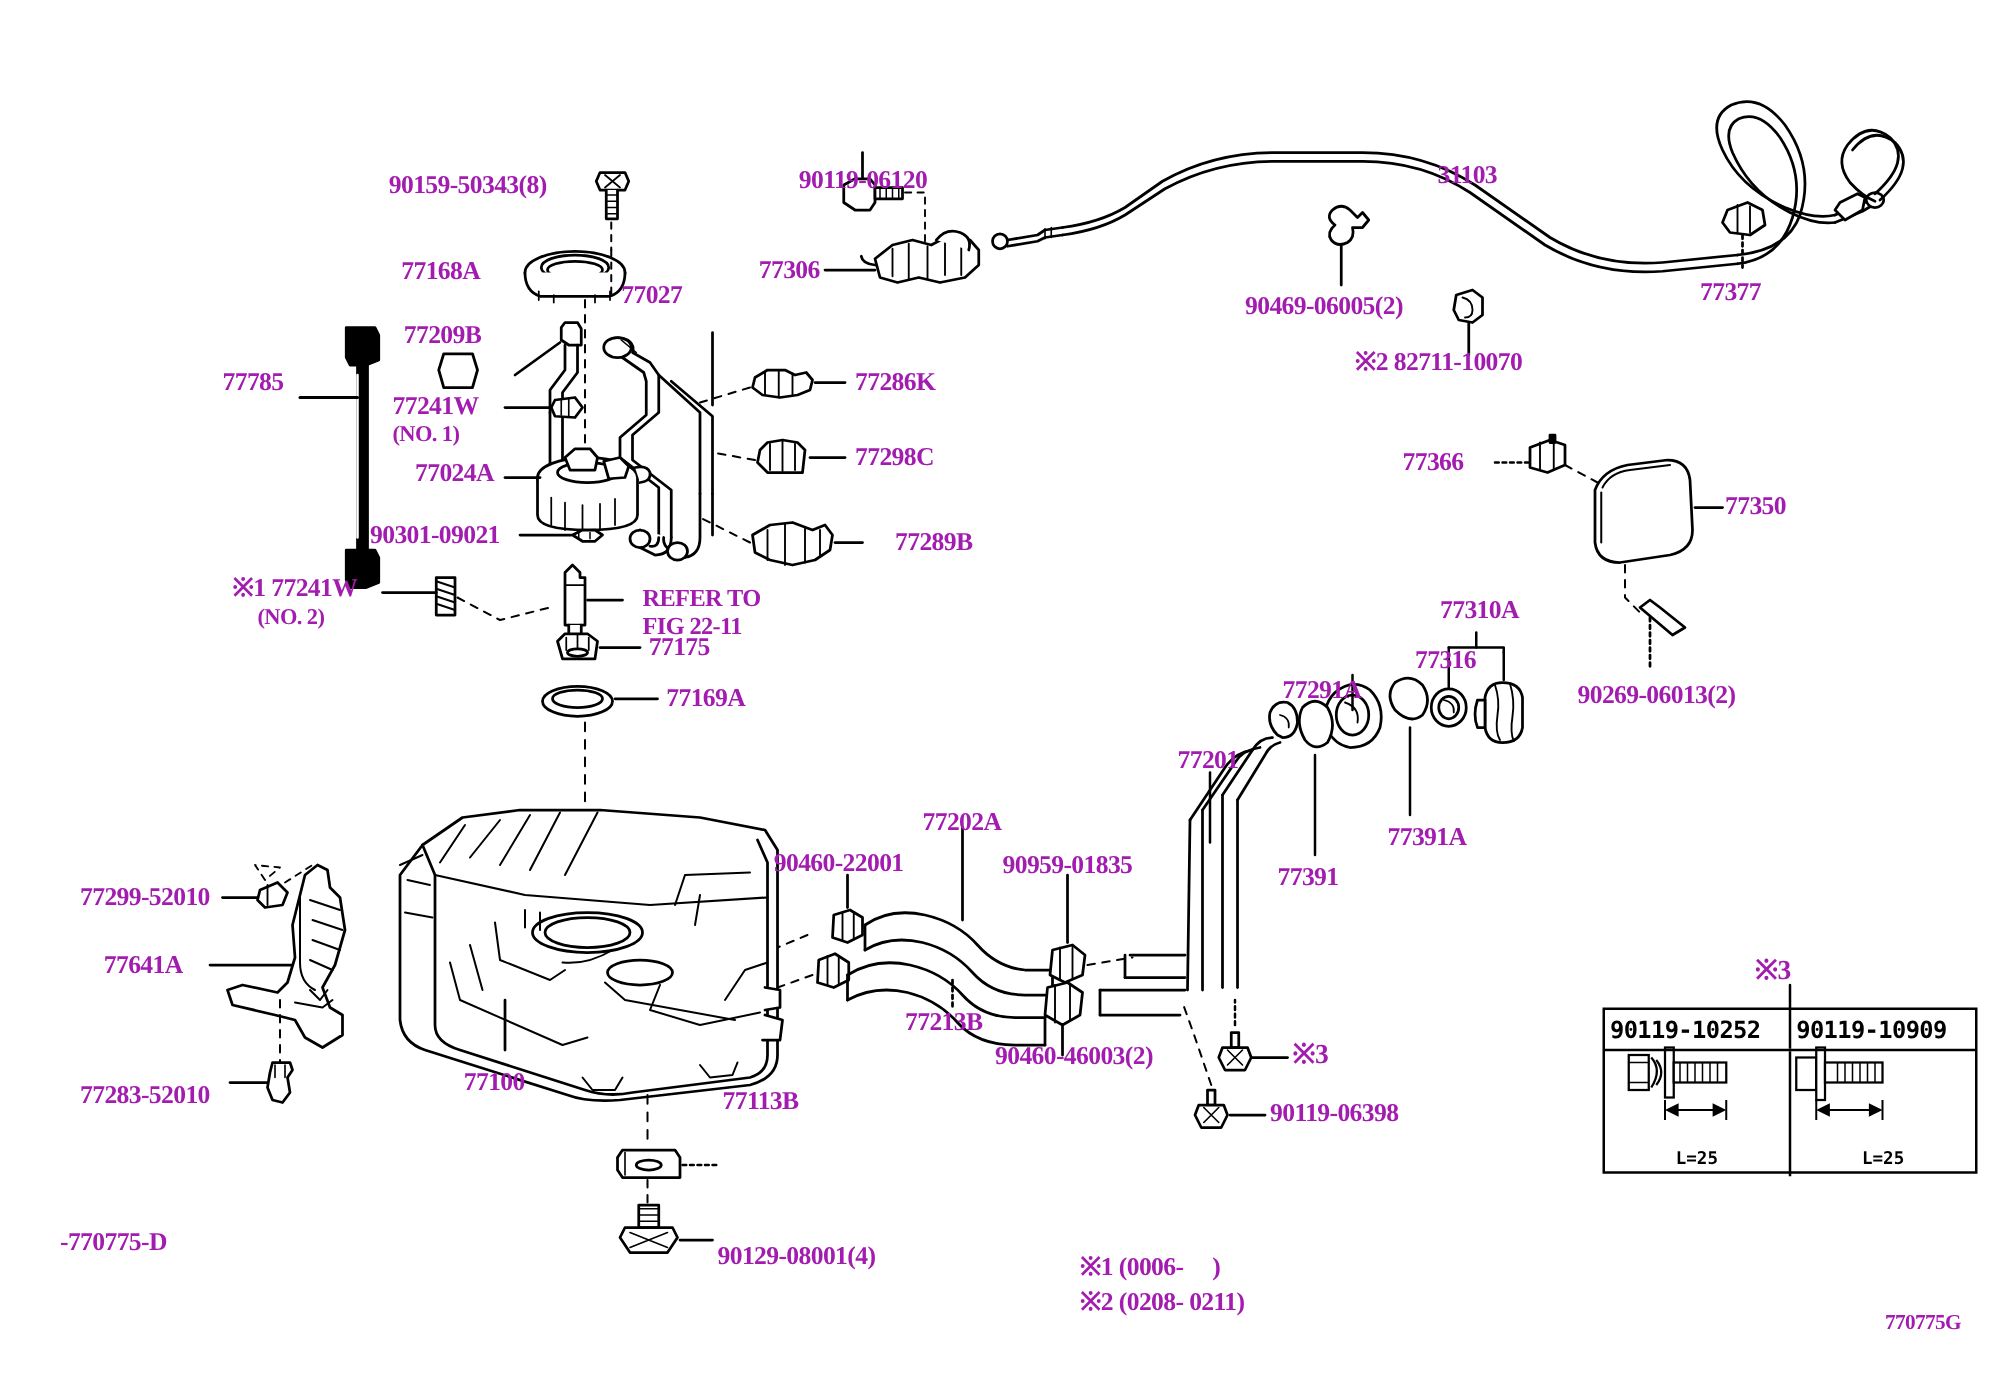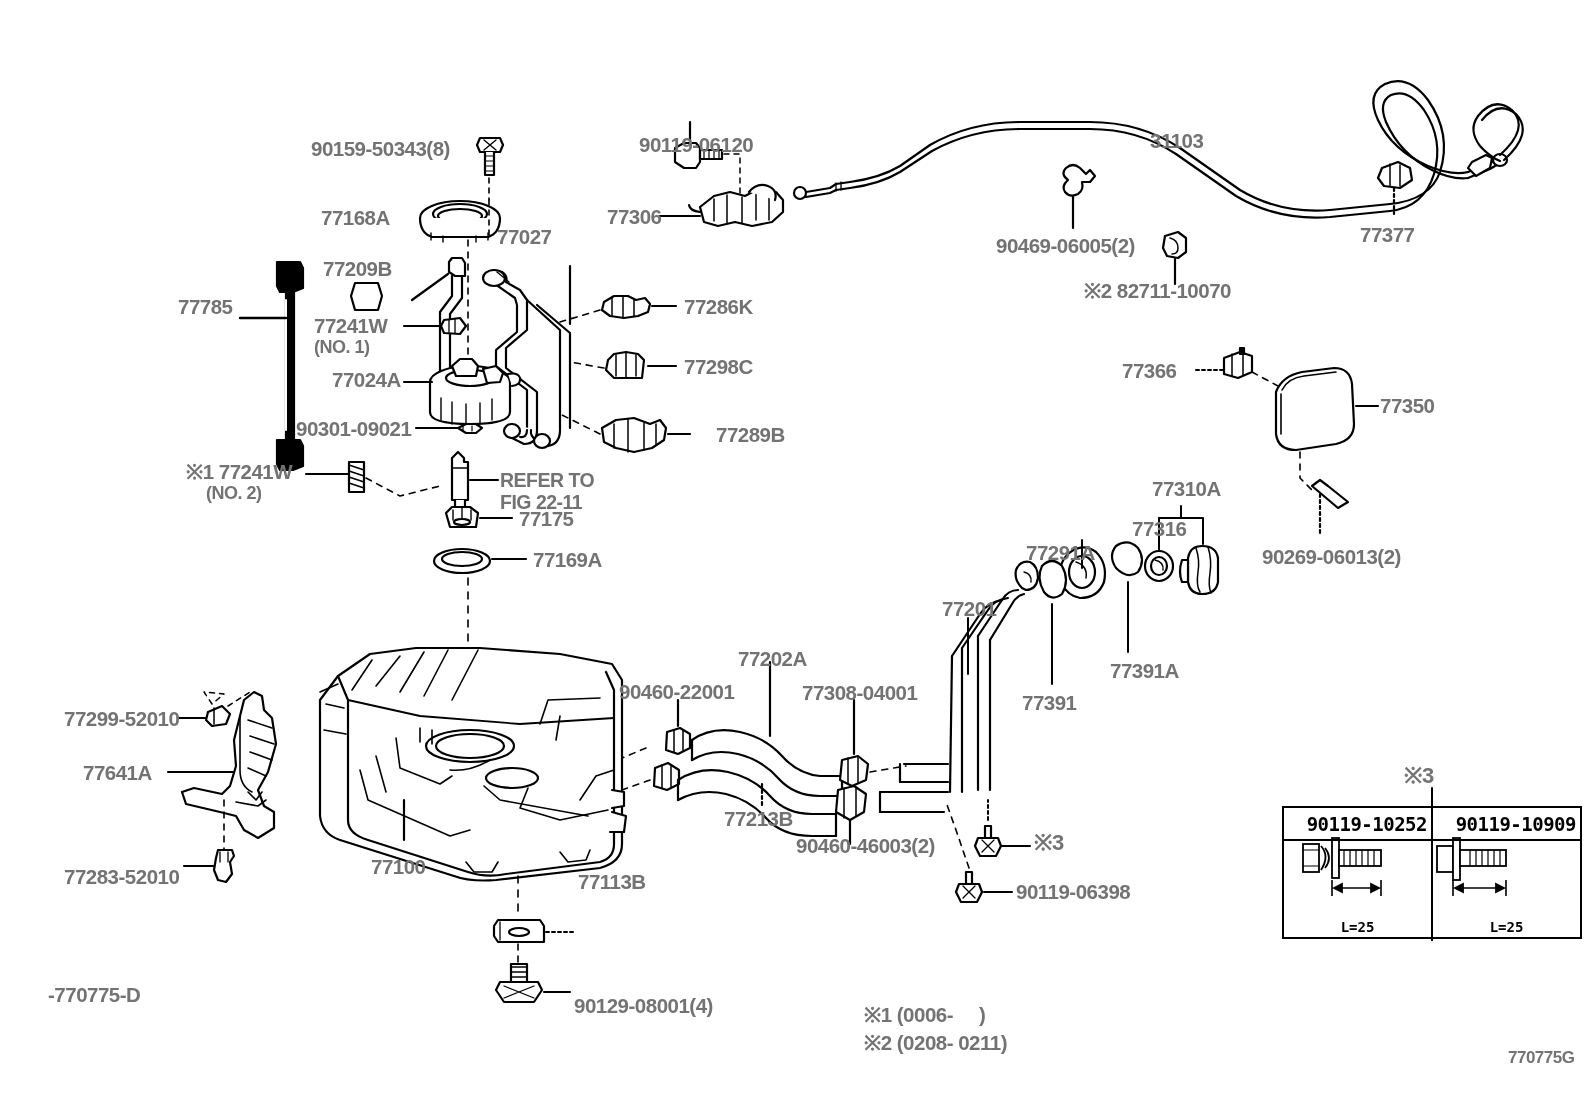--- a/index.html
+++ b/index.html
@@ -5,45 +5,45 @@
   html,body{margin:0;padding:0;background:#ffffff;}
   #page{
     position:relative;
     width:1592px;height:1099px;
     background:#ffffff;
     font-family:"DejaVu Sans Mono","Liberation Mono",monospace;
     overflow:hidden;
   }
   .lbl{
     position:absolute;
-    color:#737373;
+    color:#a21caf;
     font-weight:bold;
-    font-family:Liberation Sans, sans-serif;
+    font-family:Liberation Serif, serif;
     white-space:pre;
     letter-spacing:-0.5px;
     line-height:1.05;
   }
   .s20{font-size:20.5px;}
-  .s19{font-size:19.5px;}
+  .s19{font-size:19.5px;margin-left:14px;}
   .s18{font-size:18px;}
   .s17{font-size:17px;}
   .s22{font-size:22px;}
   svg.art{position:absolute;left:0;top:0;width:1592px;height:1099px;}
   .ln{stroke:#000;fill:none;}
   .tbl{
     position:absolute;
     border:2.5px solid #000;
     box-sizing:border-box;
   }
   .tbl .hdr{
     display:flex;
     border-bottom:2.5px solid #000;
   }
   .tbl .hdr>div{
-    flex:1;text-align:right;font-weight:bold;font-size:19px;
+    flex:1;text-align:left;font-weight:bold;font-size:19px;
     padding:5px 4px 4px 4px;
     font-family:"DejaVu Sans Mono","Liberation Mono",monospace;
     letter-spacing:-0.5px;
   }
   .tbl .hdr>div:first-child{border-right:2.5px solid #000;}
   .tbl .body{display:flex;height:100px;}
   .tbl .body>div{flex:1;position:relative;}
   .tbl .body>div:first-child{border-right:2.5px solid #000;}
   .lmark{
     position:absolute;bottom:6px;width:100%;text-align:center;
@@ -507,21 +507,21 @@
 <div class="lbl s20" style="left:1262px;top:546px;">90269-06013(2)</div>
 <div class="lbl s20" style="left:1152px;top:478px;">77310A</div>
 <div class="lbl s20" style="left:1132px;top:518px;">77316</div>
 <div class="lbl s20" style="left:1026px;top:542px;">77291A</div>
 <div class="lbl s20" style="left:1110px;top:660px;">77391A</div>
 <div class="lbl s20" style="left:1022px;top:692px;">77391</div>
 <div class="lbl s20" style="left:942px;top:598px;">77201</div>
 
 <div class="lbl s20" style="left:738px;top:648px;">77202A</div>
 <div class="lbl s20" style="left:619px;top:681px;">90460-22001</div>
-<div class="lbl s20" style="left:802px;top:682px;">77308-04001</div>
+<div class="lbl s20" style="left:802px;top:682px;">90959-01835</div>
 <div class="lbl s20" style="left:724px;top:808px;">77213B</div>
 <div class="lbl s20" style="left:796px;top:835px;">90460-46003(2)</div>
 <div class="lbl s22" style="left:1034px;top:831px;">※3</div>
 <div class="lbl s20" style="left:1016px;top:881px;">90119-06398</div>
 
 <div class="lbl s20" style="left:64px;top:708px;">77299-52010</div>
 <div class="lbl s20" style="left:83px;top:762px;">77641A</div>
 <div class="lbl s20" style="left:64px;top:866px;">77283-52010</div>
 <div class="lbl s20" style="left:371px;top:856px;">77100</div>
 <div class="lbl s20" style="left:578px;top:871px;">77113B</div>

